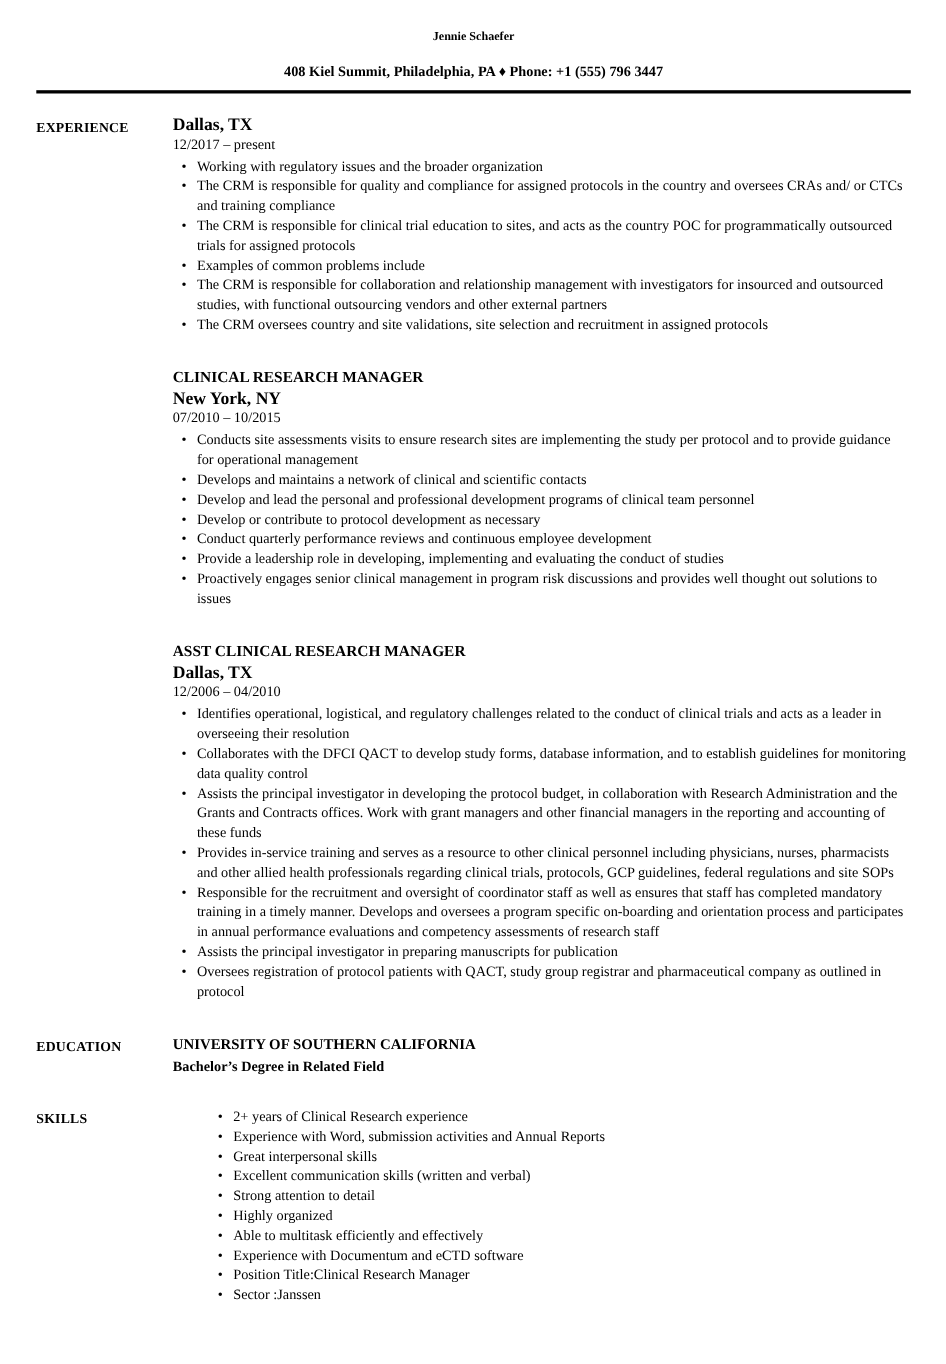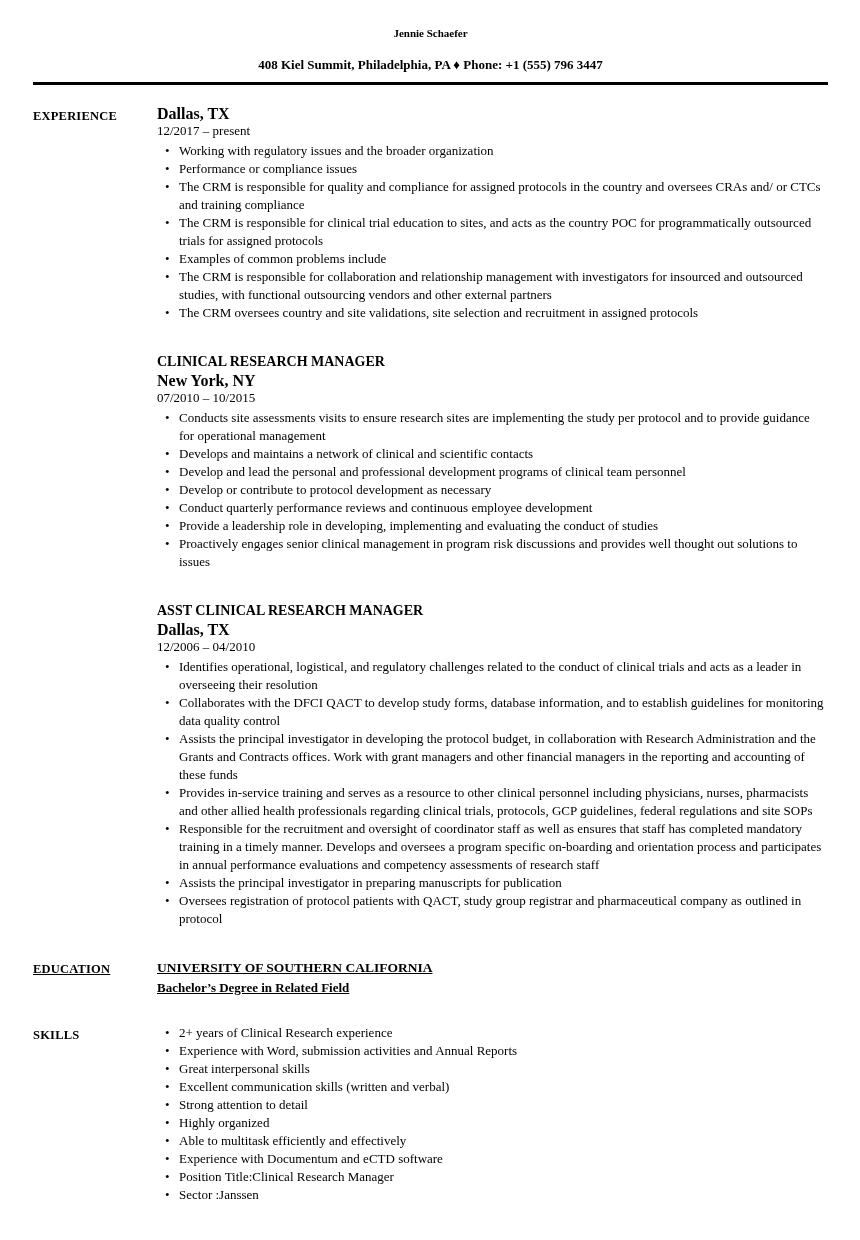--- a/index.html
+++ b/index.html
@@ -43,22 +43,22 @@
     align-items: start;
   }
   .section-label {
     font-size: 12.5px;
     font-weight: bold;
     letter-spacing: 0.2px;
     line-height: 20px;
     padding-top: 1px;
   }
   .section-experience { margin-top: 20px; }
-  .section-education  { margin-top: 30px; text-decoration: underline; }
-  .section-skills     { margin-top: 26px; }
+  .section-education  { margin-top: 30px; }
+  .section-skills     { margin-top: 26px; gap: 33px; }
   
   .job { margin-bottom: 0; }
   .job + .job { margin-top: 30px; }
   .job-title {
     font-size: 14px;
     font-weight: bold;
     line-height: 20px;
   }
   .job-location {
     font-size: 16px;
@@ -115,21 +115,20 @@
 
   <div class="section section-experience">
     <div class="section-label">EXPERIENCE</div>
     <div class="section-content">
 
       <div class="job">
         <div class="job-location">Dallas, TX</div>
         <div class="job-dates">12/2017 – present</div>
         <ul class="bullets">
             <li>Working with regulatory issues and the broader organization</li>
-            <li>Performance or compliance issues</li>
             <li>The CRM is responsible for quality and compliance for assigned protocols in the country and oversees CRAs and/ or CTCs and training compliance</li>
             <li>The CRM is responsible for clinical trial education to sites, and acts as the country POC for programmatically outsourced trials for assigned protocols</li>
             <li>Examples of common problems include</li>
             <li>The CRM is responsible for collaboration and relationship management with investigators for insourced and outsourced studies, with functional outsourcing vendors and other external partners</li>
             <li>The CRM oversees country and site validations, site selection and recruitment in assigned protocols</li>
           </ul>
       </div>
 
       <div class="job">
         <div class="job-title">CLINICAL RESEARCH MANAGER</div>

